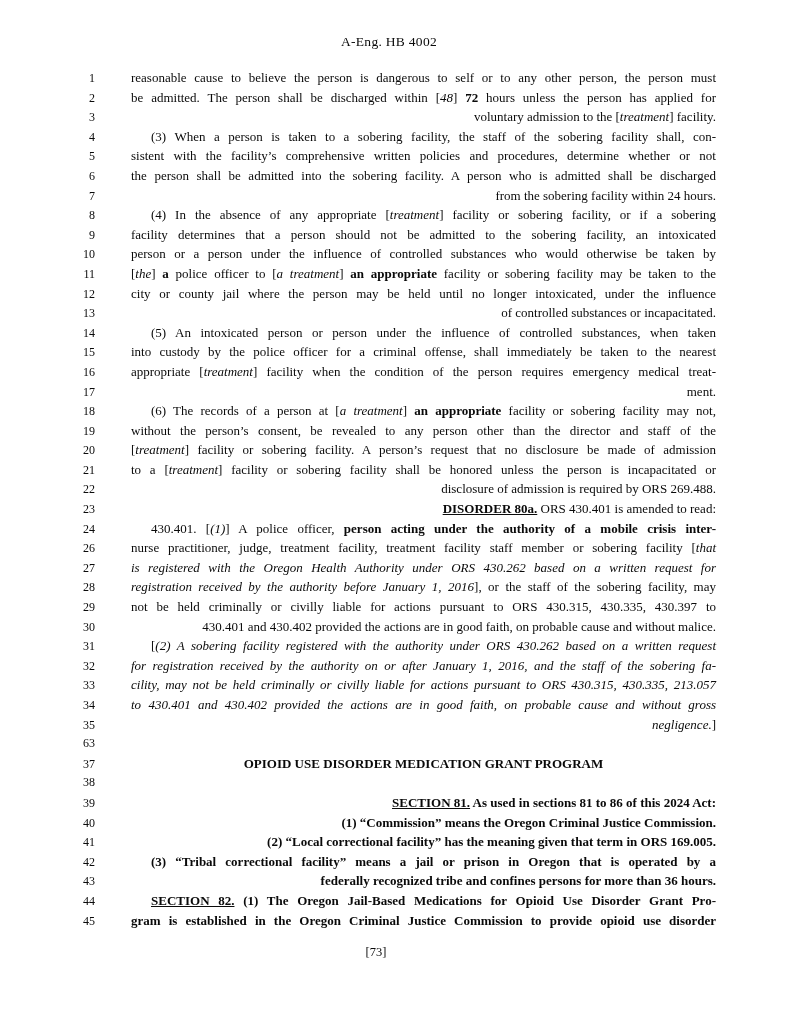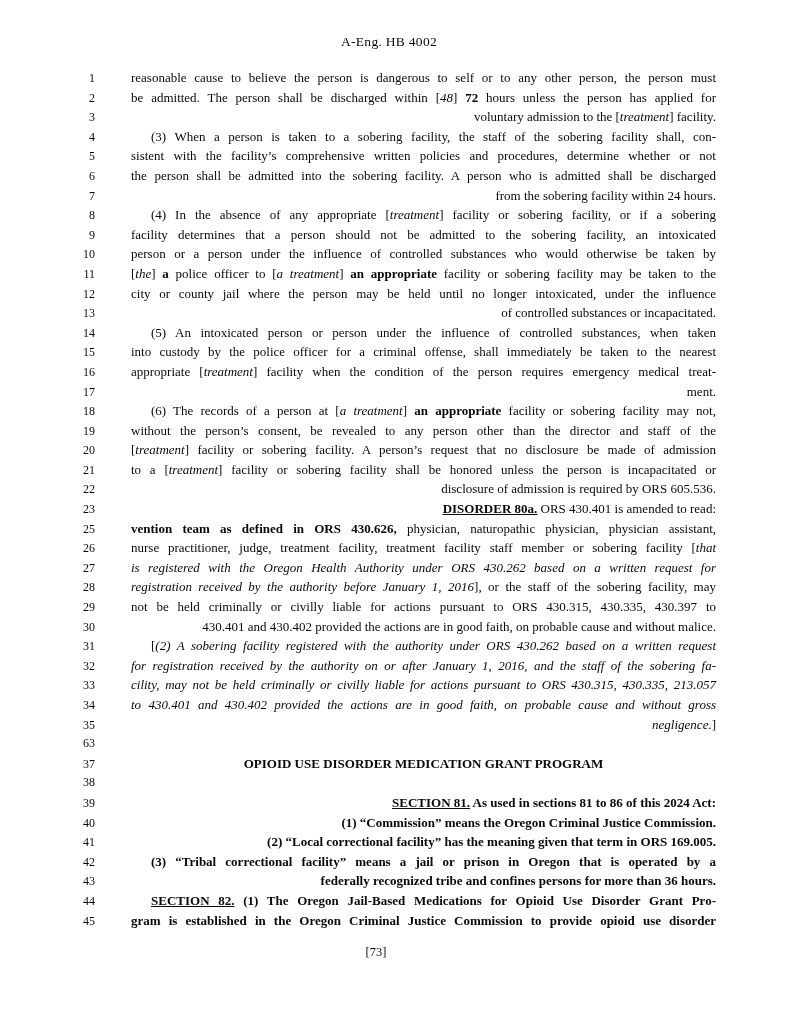--- a/index.html
+++ b/index.html
@@ -149,29 +149,29 @@
       <div class="line-row">
         <span class="line-num">20</span>
         <div class="line-text align-justify"><span class="seg-r">[</span><span class="seg-i">treatment</span><span class="seg-r">] facility or sobering facility. A person’s request that no disclosure be made of admission</span></div>
       </div>
       <div class="line-row">
         <span class="line-num">21</span>
         <div class="line-text align-justify"><span class="seg-r">to a [</span><span class="seg-i">treatment</span><span class="seg-r">] facility or sobering facility shall be honored unless the person is incapacitated or</span></div>
       </div>
       <div class="line-row">
         <span class="line-num">22</span>
-        <div class="line-text align-left"><span class="seg-r">disclosure of admission is required by ORS 605.536.</span></div>
+        <div class="line-text align-left"><span class="seg-r">disclosure of admission is required by ORS 269.488.</span></div>
       </div>
       <div class="line-row">
         <span class="line-num">23</span>
         <div class="line-text align-left indent"><span class="seg-bu">DISORDER 80a.</span><span class="seg-r"> ORS 430.401 is amended to read:</span></div>
       </div>
       <div class="line-row">
-        <span class="line-num">25</span>
-        <div class="line-text align-justify"><span class="seg-b">vention team as defined in ORS 430.626,</span><span class="seg-r"> physician, naturopathic physician, physician assistant,</span></div>
+        <span class="line-num">24</span>
+        <div class="line-text align-justify indent"><span class="seg-r">430.401. [</span><span class="seg-i">(1)</span><span class="seg-r">] A police officer, </span><span class="seg-b">person acting under the authority of a mobile crisis inter-</span></div>
       </div>
       <div class="line-row">
         <span class="line-num">26</span>
         <div class="line-text align-justify"><span class="seg-r">nurse practitioner, judge, treatment facility, treatment facility staff member or sobering facility [</span><span class="seg-i">that</span></div>
       </div>
       <div class="line-row">
         <span class="line-num">27</span>
         <div class="line-text align-justify"><span class="seg-i">is registered with the Oregon Health Authority under ORS 430.262 based on a written request for</span></div>
       </div>
       <div class="line-row">

